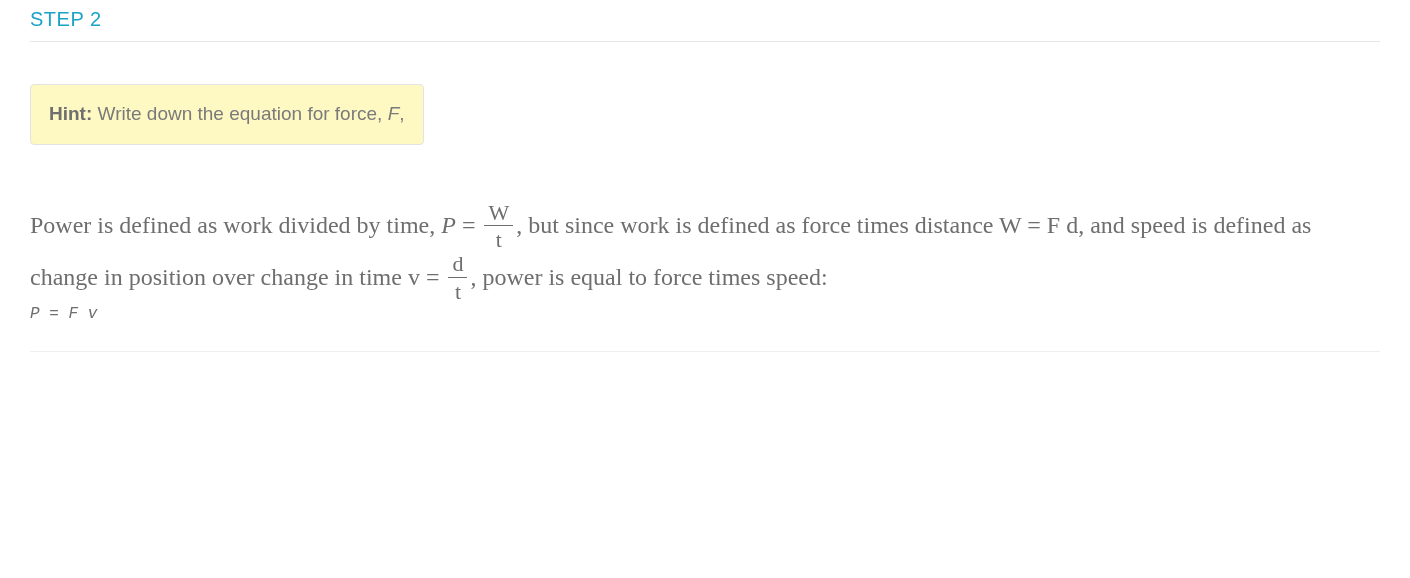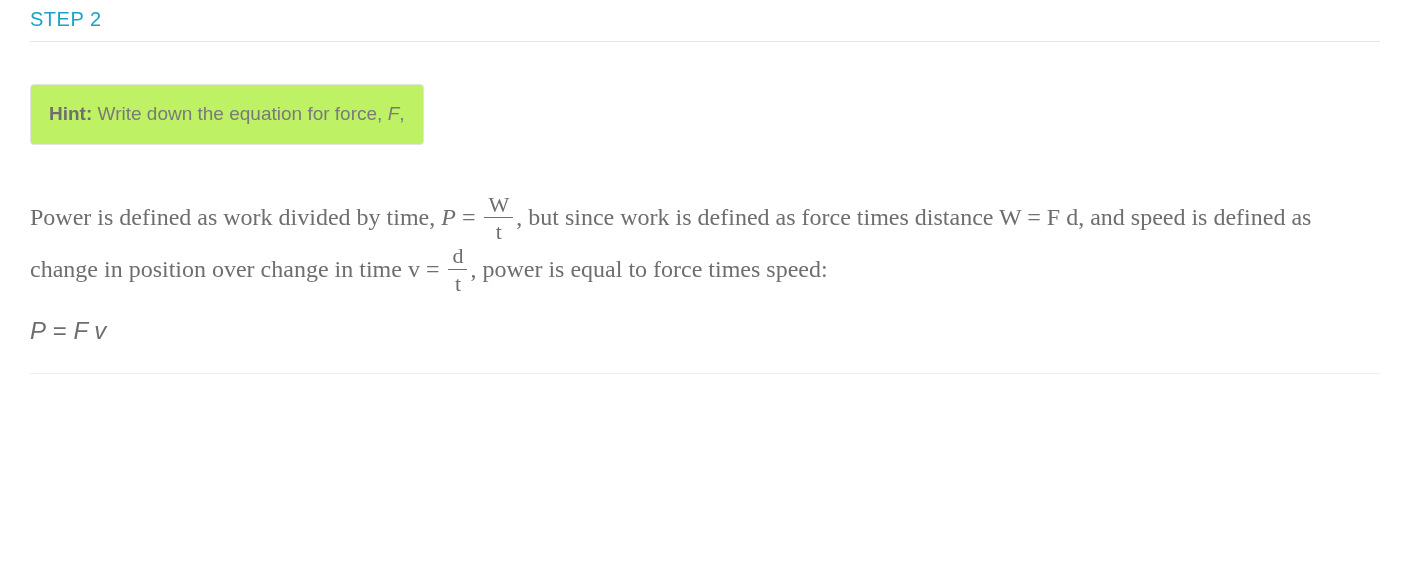--- a/index.html
+++ b/index.html
@@ -23,21 +23,21 @@
     letter-spacing: 0.5px;
     margin: 0 0 10px 0;
   }
   .divider {
     border: none;
     border-top: 1px solid #e6e6e6;
     margin: 0 0 42px 0;
   }
   .hint-box {
     display: inline-block;
-    background: #bef264;
+    background: #fef9c3;
     border: 1px solid #e3e3e3;
     border-radius: 4px;
     padding: 14px 18px 16px 18px;
     margin-bottom: 48px;
     font-size: 19px;
     color: #7a7a7a;
     line-height: 1.55;
   }
   .hint-box .hint-label {
     color: #6f6f6f;
@@ -45,20 +45,21 @@
   }
   .hint-line2 {
     padding-left: 46px;
     display: block;
   }
   .body-text {
     font-family: Georgia, "Times New Roman", serif;
     font-size: 24px;
     color: #6e6e6e;
     line-height: 2.05;
+    margin-top: 8px;
   }
   .body-text .upright {
     font-style: normal;
   }
   .body-text .ital {
     font-style: italic;
   }
   .frac {
     display: inline-block;
     vertical-align: middle;
@@ -72,23 +73,23 @@
   .frac .num {
     display: block;
     padding: 0 4px 1px 4px;
   }
   .frac .den {
     display: block;
     border-top: 1.3px solid #6e6e6e;
     padding: 2px 4px 0 4px;
   }
   .eqline {
-    margin-top: 20px;
-    font-family: Liberation Sans, sans-serif;
-    font-size: 24px;
+    margin-top: 0;
+    font-family: Liberation Mono, monospace;
+    font-size: 16px;
     color: #6e6e6e;
     font-style: italic;
   }
   .eqline .up {
     font-style: normal;
   }
   .bottom-line {
     border: none;
     border-top: 1px solid #eeeeee;
     margin: 28px 0 0 0;

